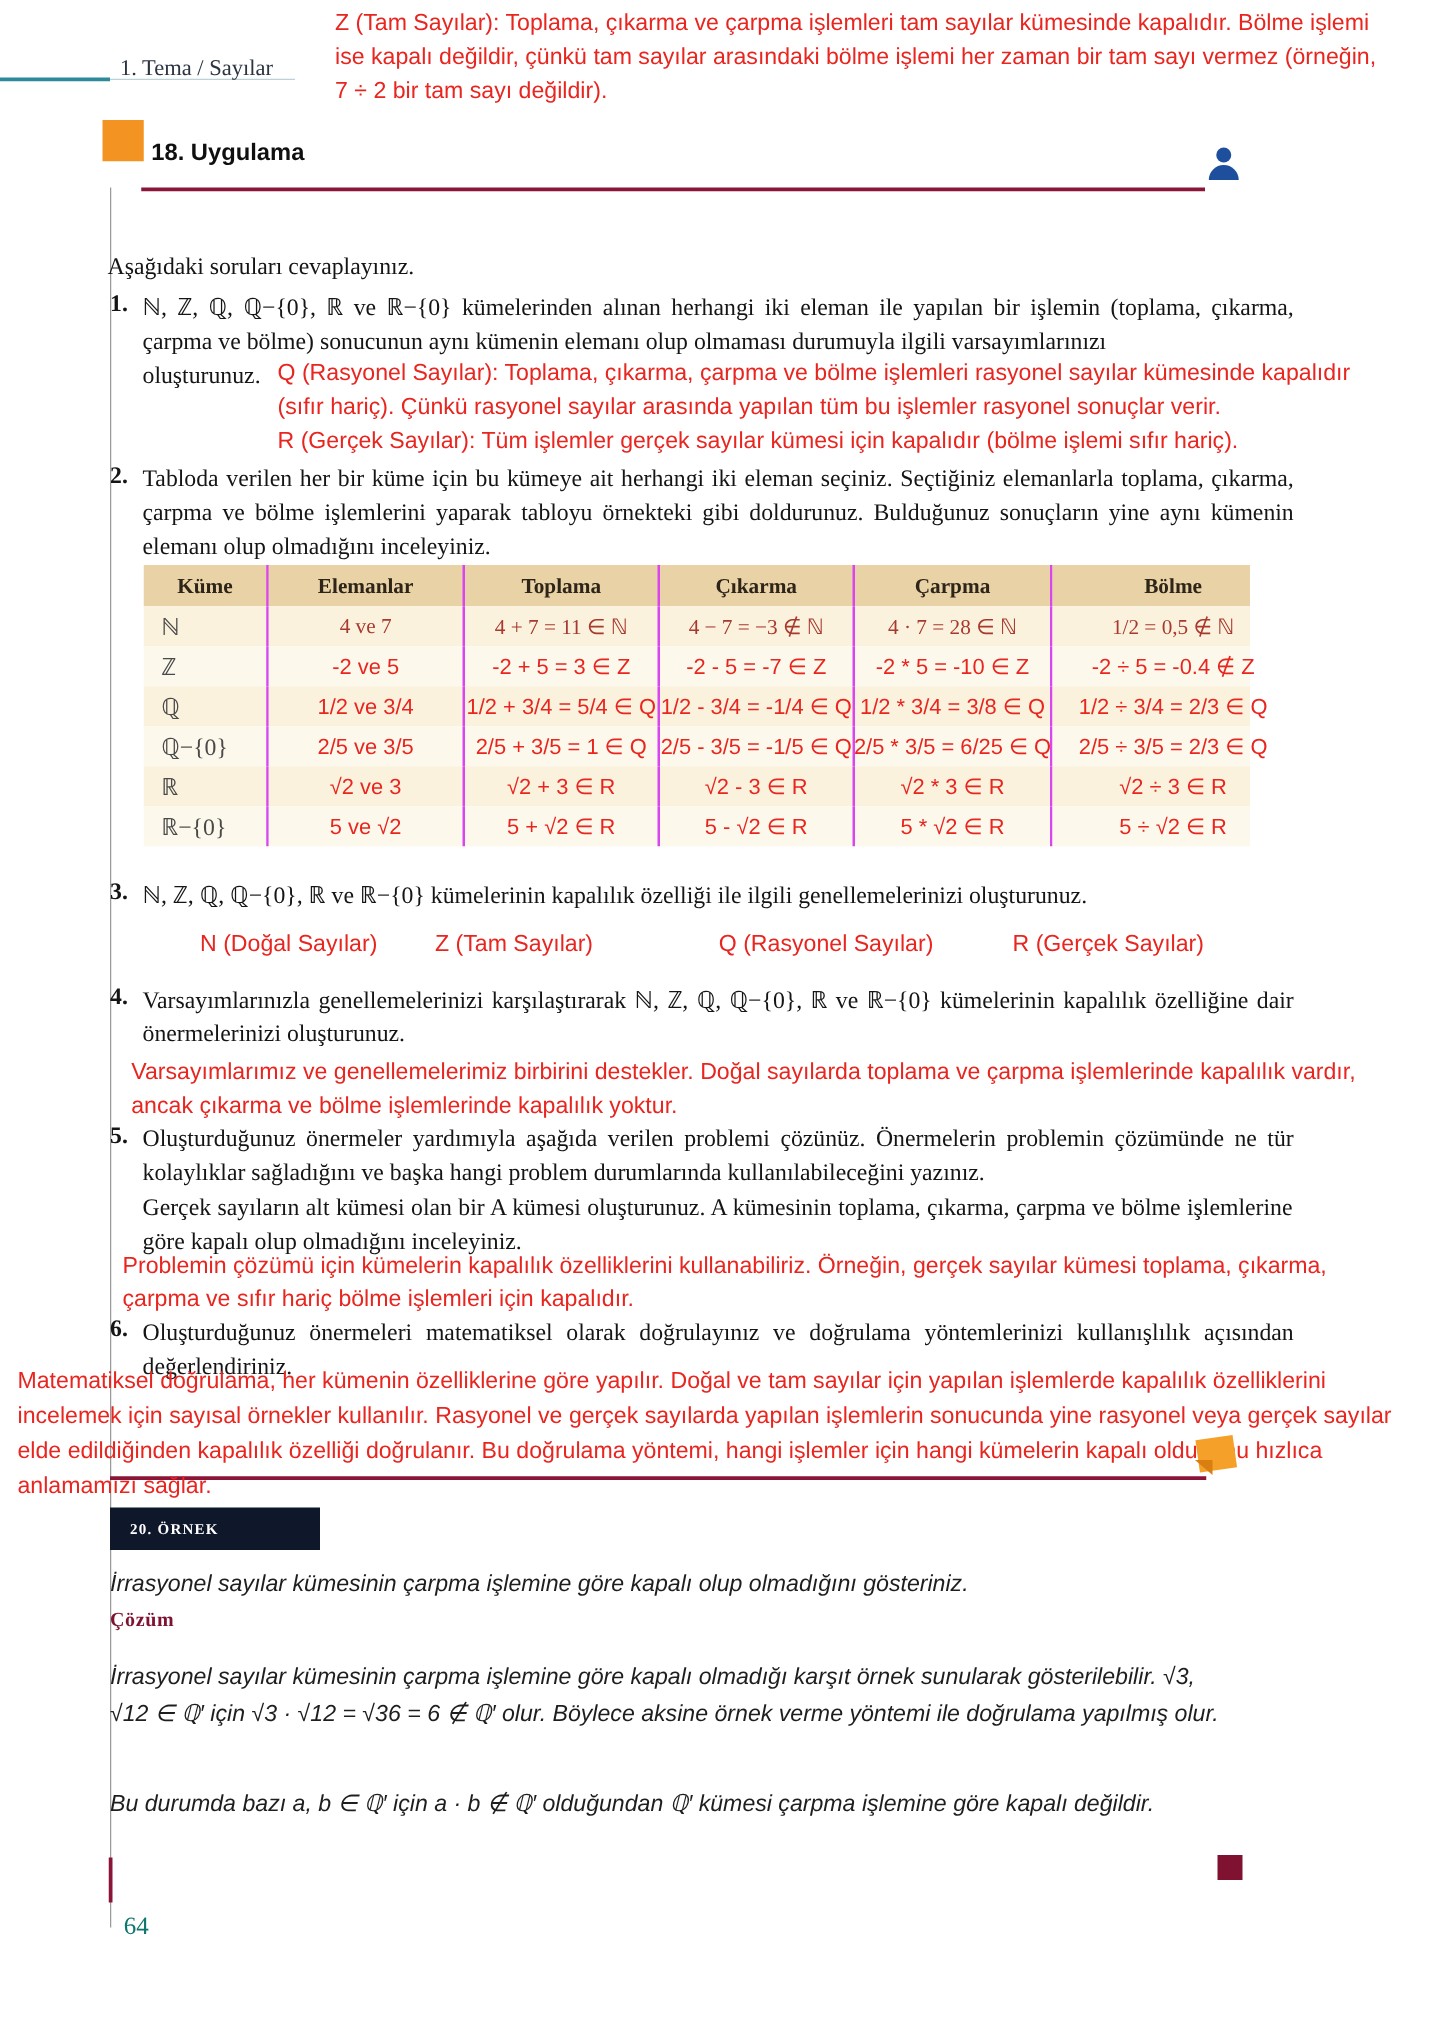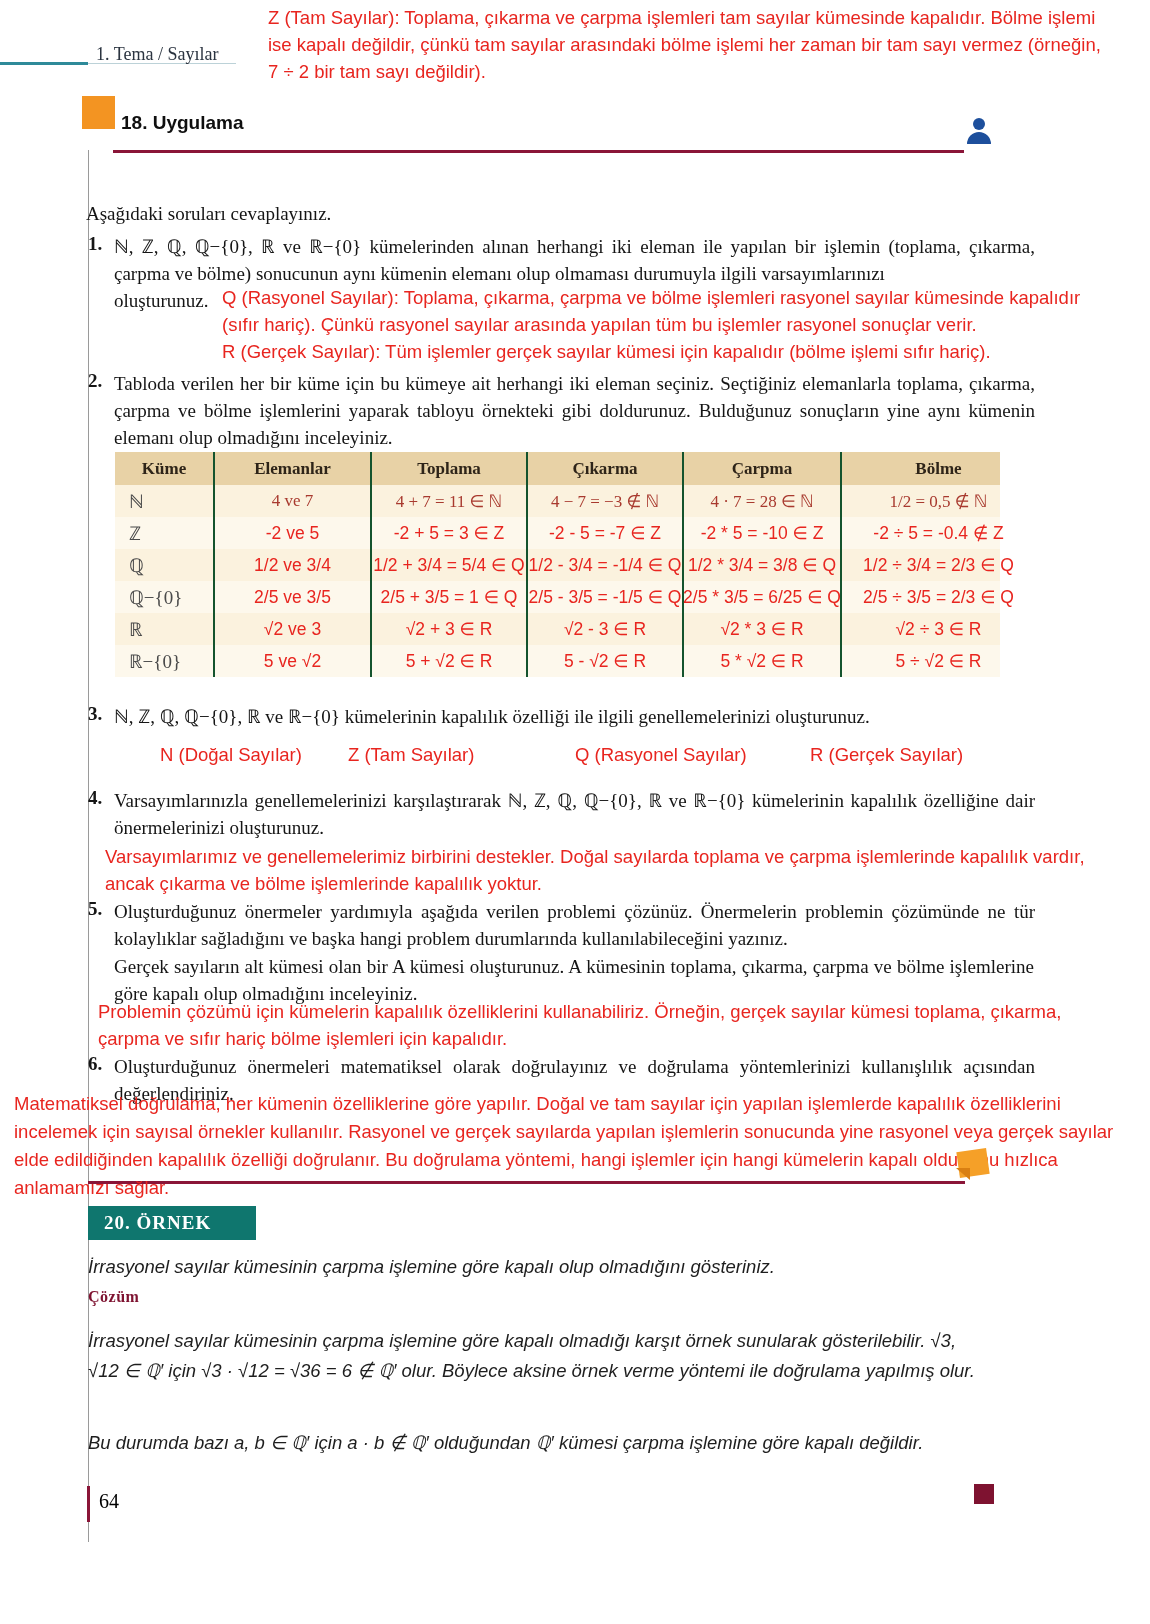--- a/index.html
+++ b/index.html
@@ -33,52 +33,52 @@
 
   
   .person { width:26px; }
   .p-head { width:12px; height:12px; border-radius:50%; background:#1d4f9c; margin:0 auto; }
   .p-body { width:24px; height:12px; border-radius:12px 12px 0 0; background:#1d4f9c; margin:2px auto 0; }
 
   
   .ctable { top:452px; left:115px; width:885px; }
   .trow { display:flex; height:32px; }
   .thead-row { height:33px; }
-  .cell { border-right:2px solid #14532d; display:flex; align-items:center; }
+  .cell { border-right:2px solid #d946ef; display:flex; align-items:center; }
   .cell.last { border-right:none; }
   .thead-row .cell { background:#e8d2a6; font-weight:700; font-size:17px;
                      color:#2e2418; justify-content:center; }
   .c0 { width:100px; } .c1 { width:157px; } .c2 { width:156px; }
   .c3 { width:156px; } .c4 { width:158px; } .c5 { width:158px;padding-left:35px; }
   .trow.odd  .cell { background:#fbf2de; }
   .trow.even .cell { background:#fdf8ec; }
   .kume-cell { padding-left:14px; color:#4a4a4a; font-size:19px;
                font-family:"Liberation Serif", serif; }
   .printed .val { color:#a8392e; font-family:"Liberation Serif", serif;
                   font-size:17px; justify-content:center; white-space:nowrap; }
   .handrow .val { color:#e8251f; font-family:"Liberation Sans", sans-serif;
                   font-size:17.5px; justify-content:center; white-space:nowrap; }
 
   
-  .badge { background:#0f766e; color:#ffffff; font-weight:700; font-size:19px;
+  .badge { background:#0f172a; color:#ffffff; font-weight:700; font-size:12px;
            width:168px; height:34px; display:flex; align-items:center;
            padding-left:16px; letter-spacing:1px; }
   .sans-body { font-family:"Liberation Sans", sans-serif; font-size:18.5px;
                line-height:30px; color:#1e1e1e;font-style:italic; }
   .cozum { color:#7e1230; font-weight:700; font-size:16px; letter-spacing:0.5px; }
   .end-sq { background:#7e1230; }
 
   
   .bookmark { width:34px; height:34px; }
   .bm-main { position:absolute; left:2px; top:4px; width:30px; height:26px;
              background:#f5a028; transform:rotate(-8deg); }
   .bm-fold { position:absolute; left:0; top:22px; width:0; height:0;
              border-left:14px solid transparent; border-top:12px solid #d97f12; }
 
-  .pagenum { font-size:20px; color:#000000; }
+  .pagenum { font-size:20px; color:#0f766e;margin-top:40px; }
 </style>
 </head>
 <body>
 
 <div class="page">
 
   <div class="abs teal-line" style="top:62px;left:0;width:88px;height:3px"></div>
   <div class="abs thin-line" style="top:63px;left:88px;width:148px;height:1px"></div>
   <div class="abs maroon-line" style="top:150px;left:113px;width:851px;height:3px"></div>
   <div class="abs vrule" style="top:150px;left:88px;width:1px;height:1392px"></div>

